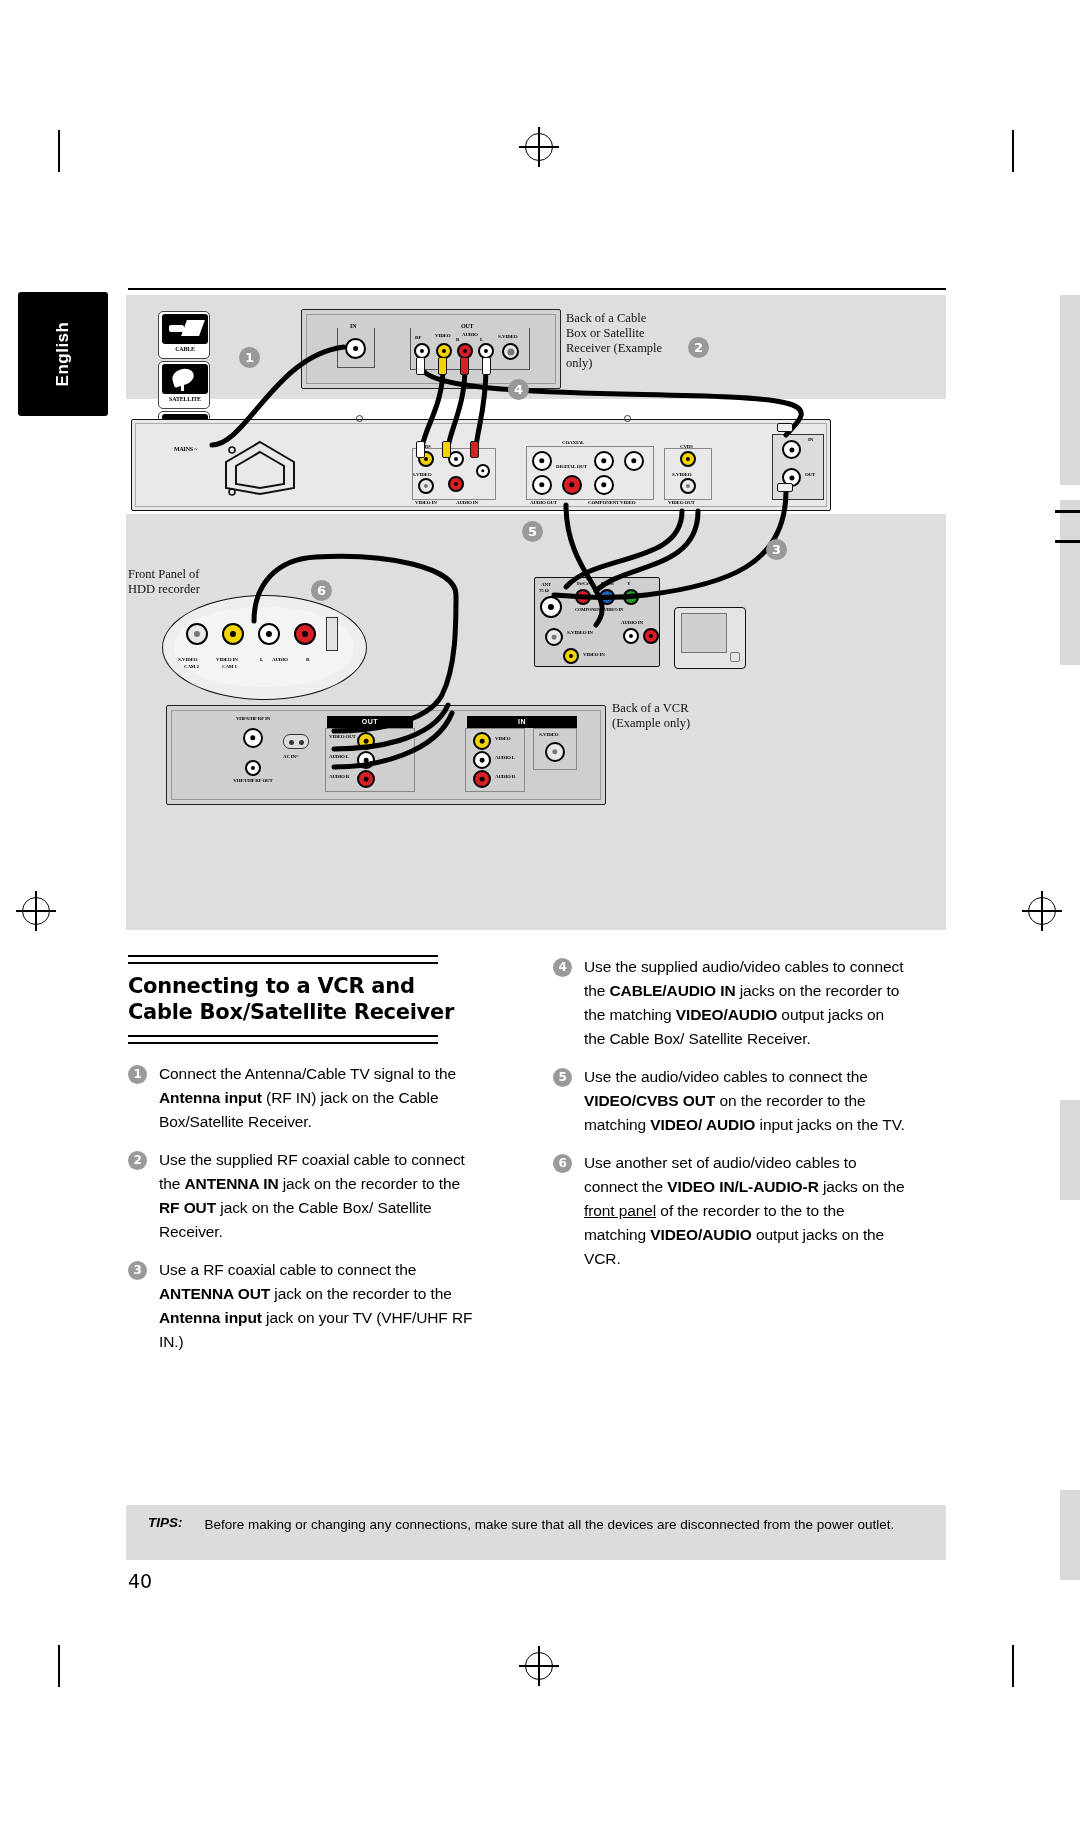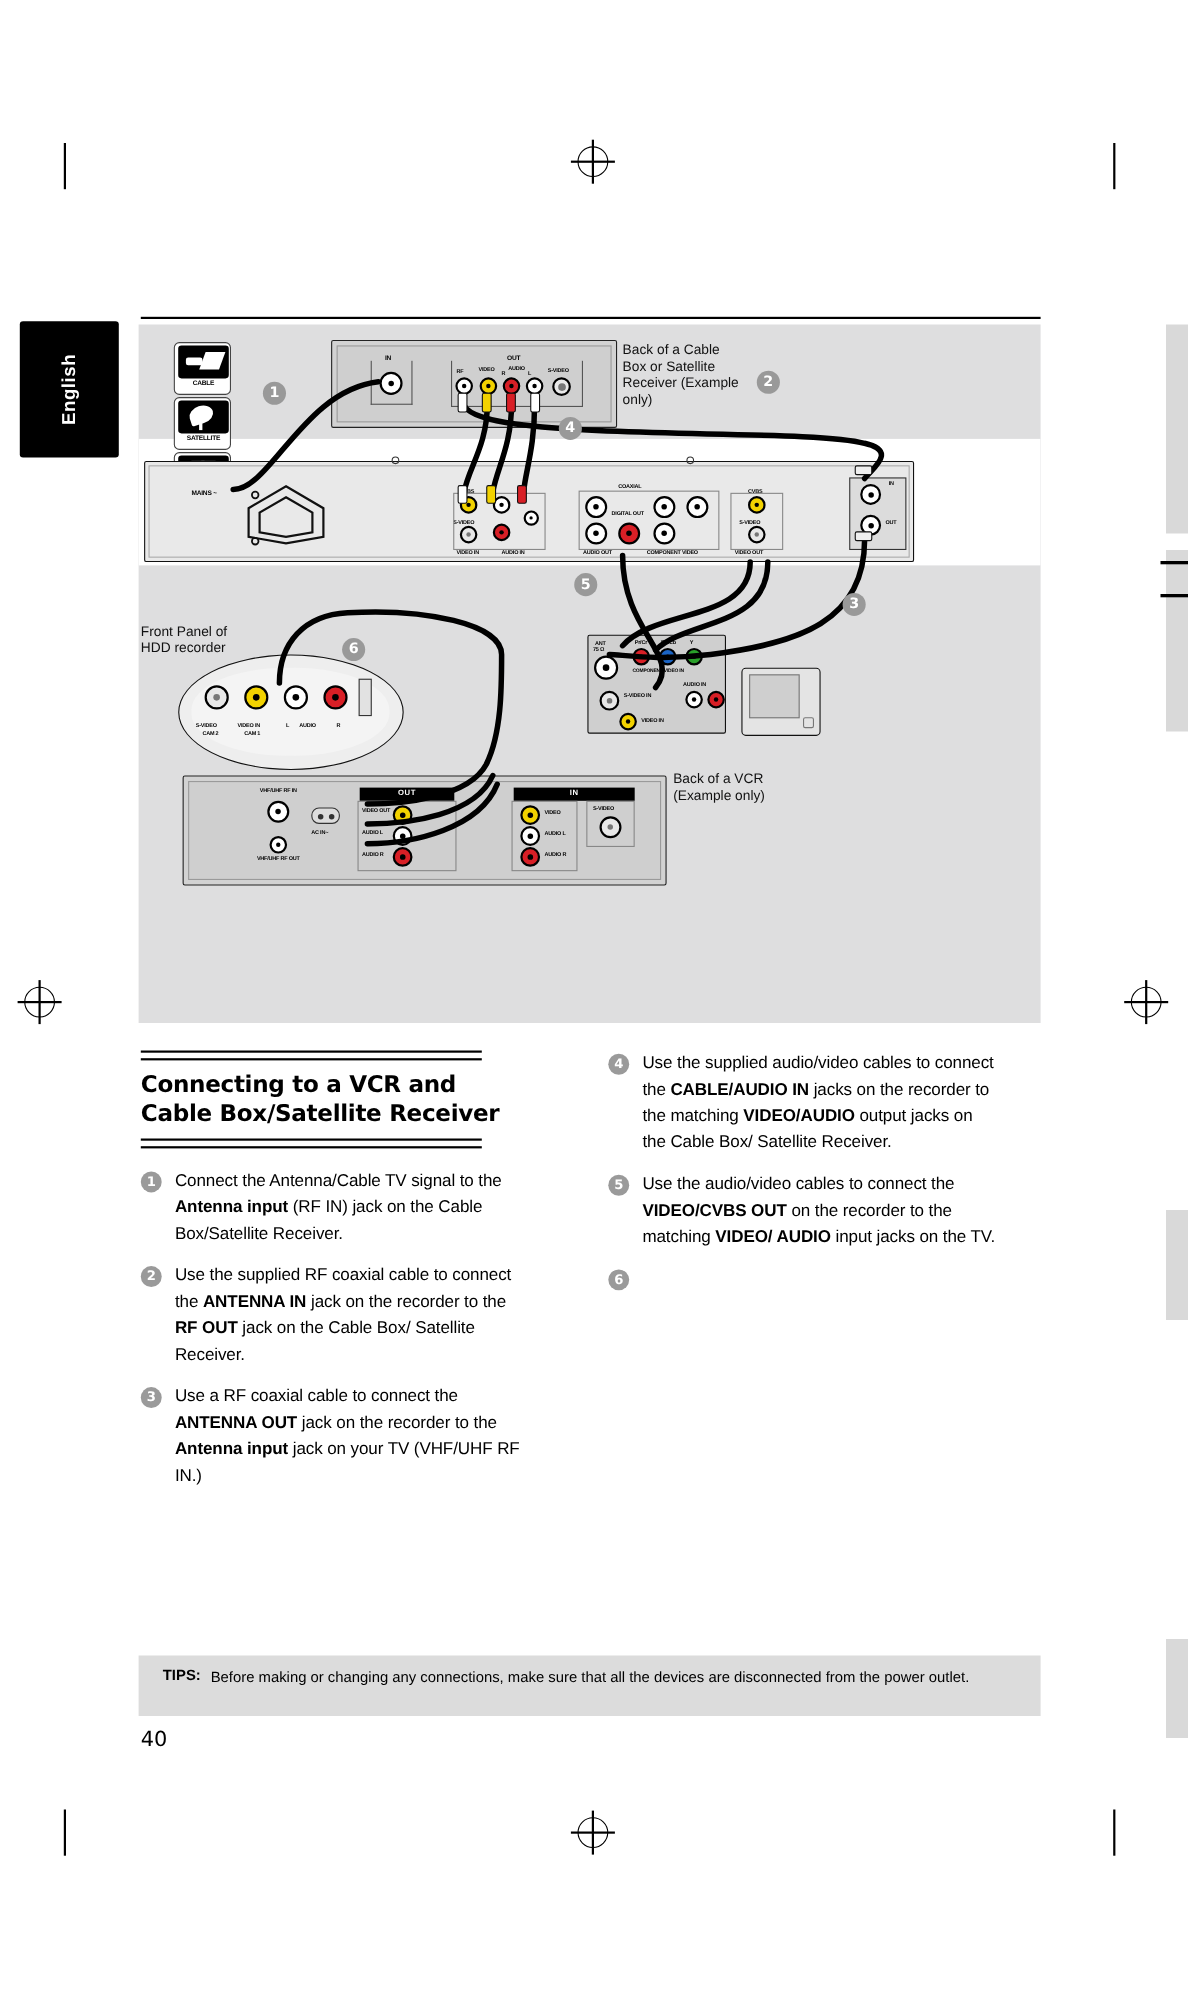--- a/index.html
+++ b/index.html
@@ -26,21 +26,21 @@
 
   
   .bleed{position:absolute;background:#d9d9d9;}
 
   
   .diagram{position:absolute;left:126px;top:295px;width:820px;height:635px;background:#dededf;overflow:hidden;}
   .dwhite{position:absolute;background:#fff;}
 
   
   .box{position:absolute;box-sizing:border-box;}
-  .lbl{position:absolute;font-family:Liberation Sans, sans-serif;white-space:pre;}
+  .lbl{position:absolute;font-family:Liberation Serif, serif;white-space:pre;}
   .tiny{font-size:6px;font-weight:bold;letter-spacing:-0.2px;}
   .tiny5{font-size:5px;font-weight:bold;letter-spacing:-0.2px;}
   .cap{font-size:12.5px;line-height:15px;color:#111;}
 
   .blackbar{position:absolute;background:#000;color:#fff;font-size:7px;font-weight:bold;
             text-align:center;letter-spacing:.5px;}
 
   .jack{position:absolute;border-radius:50%;box-sizing:border-box;border:2px solid #000;background:#fff;}
   .jack i{position:absolute;left:50%;top:50%;width:34%;height:34%;transform:translate(-50%,-50%);
           border-radius:50%;background:#000;display:block;}
@@ -64,21 +64,21 @@
         letter-spacing:-0.1px;}
   .step b{font-weight:bold;}
   .step u{text-decoration:underline;}
   .bullet{position:absolute;left:0;top:3px;width:19px;height:19px;border-radius:50%;background:#9a9a9a;
           color:#fff;font-size:12px;font-weight:bold;line-height:19px;text-align:center;
           font-family:"DejaVu Sans",sans-serif;}
 
   
   .tips{position:absolute;left:126px;top:1505px;width:820px;min-height:55px;background:#dcdcdc;
         box-sizing:border-box;padding:10px 14px 10px 22px;}
-  .tips .tl{font-weight:bold;font-size:13.5px;float:left;margin-right:9px;}
+  .tips .tl{font-style:italic;font-weight:bold;font-size:13.5px;float:left;margin-right:22px;}
   .tips .tt{font-size:13.5px;line-height:19px;}
   .pageno{position:absolute;left:128px;top:1570px;font-size:19px;font-family:"DejaVu Sans",sans-serif;}
 </style>
 </head>
 <body>
 
 <div class="page">
 
   <div class="cropmark" style="left:58px;top:130px;width:1.6px;height:42px;"></div>
   <div class="cropmark" style="left:1012px;top:130px;width:1.6px;height:42px;"></div>
@@ -456,20 +456,21 @@
     <div class="step">
       <span class="bullet">4</span>
       <span>Use the supplied audio/video cables to connect the <b>CABLE/AUDIO IN</b> jacks on the recorder to the matching <b>VIDEO/AUDIO</b> output jacks on the Cable Box/ Satellite Receiver.</span>
     </div>
     <div class="step">
       <span class="bullet">5</span>
       <span>Use the audio/video cables to connect the <b>VIDEO/CVBS OUT</b> on the recorder to the matching <b>VIDEO/ AUDIO</b> input jacks on the TV.</span>
     </div>
     <div class="step">
       <span class="bullet">6</span>
+      <span>Use another set of audio/video cables to connect the <b>VIDEO IN/L-AUDIO-R</b> jacks on the <u>front panel</u> of the recorder to the to the matching <b>VIDEO/AUDIO</b> output jacks on the VCR.</span>
     </div>
   </div>
 
   <div class="tips">
     <span class="tl">TIPS:</span>
     <span class="tt">Before making or changing any connections, make sure that all the devices are disconnected from the power outlet.</span>
   </div>
 
   <div class="pageno">40</div>
 </div>

